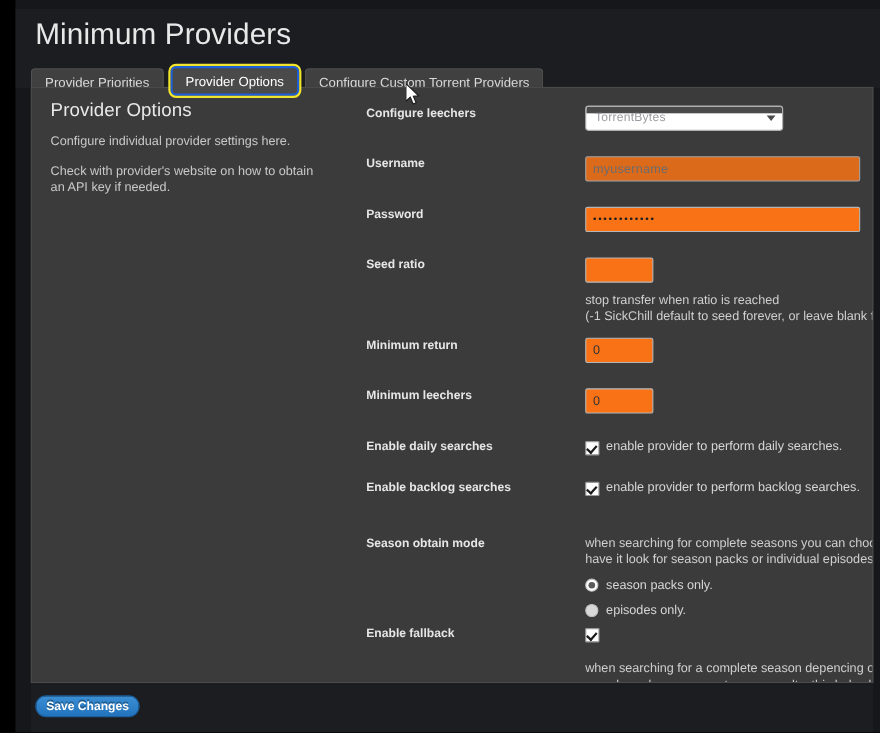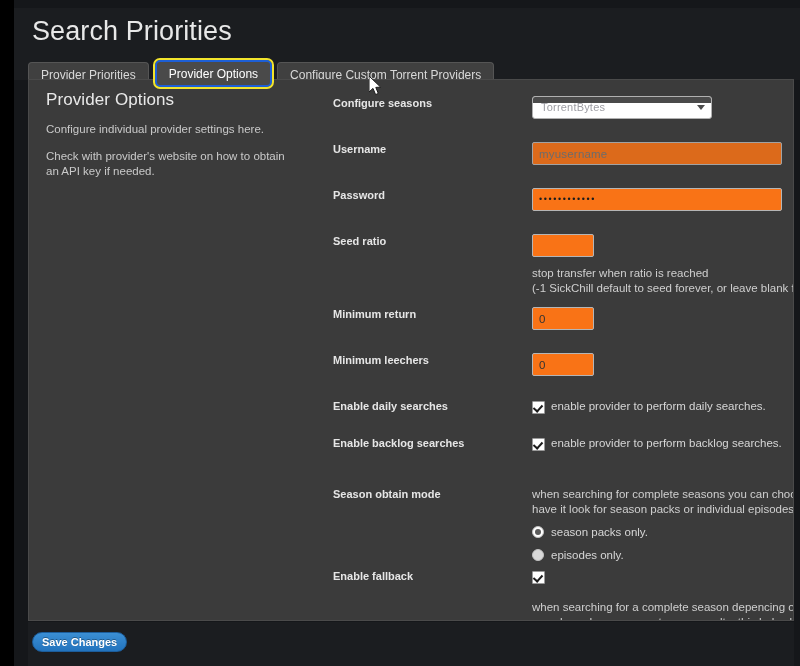--- a/index.html
+++ b/index.html
@@ -344,21 +344,21 @@
   }
 </style>
 </head>
 <body>
 
 <div id="root">
 
   <div class="app-chrome">
 
     <div class="header-bar">
-      <div class="page-title">Search Priorities</div>
+      <div class="page-title">Minimum Providers</div>
 
       <div class="tab-strip">
         <div class="tab">
           <span>Provider Priorities</span>
         </div>
         <div class="tab active">
           <span>Provider Options</span>
         </div>
         <div class="tab">
           <span>Configure Custom Torrent Providers</span>
@@ -370,21 +370,21 @@
 
       <div class="info-col">
         <h2 class="info-title">Provider Options</h2>
         <p class="info-line">Configure individual provider settings here.</p>
         <p class="info-line">Check with provider's website on how to obtain an API key if needed.</p>
       </div>
 
       <div class="form-col">
 
         <div class="field-row" style="height:46px;">
-          <div class="field-label">Configure seasons</div>
+          <div class="field-label">Configure leechers</div>
           <div class="field-control">
             <div class="select-wrap">
               <div class="select-box">
                 <span class="ghost-text">TorrentBytes</span>
               </div>
               <span class="select-arrow"></span>
             </div>
           </div>
         </div>
 

